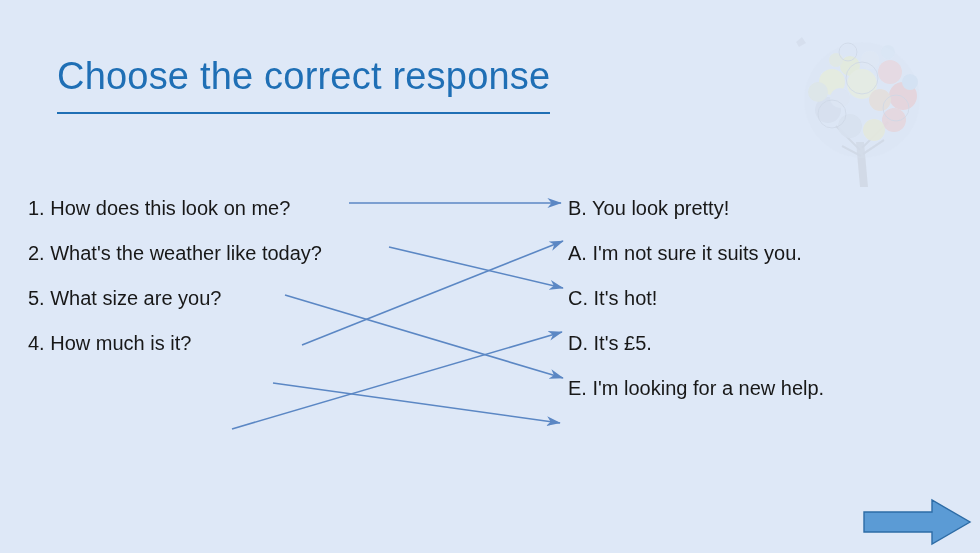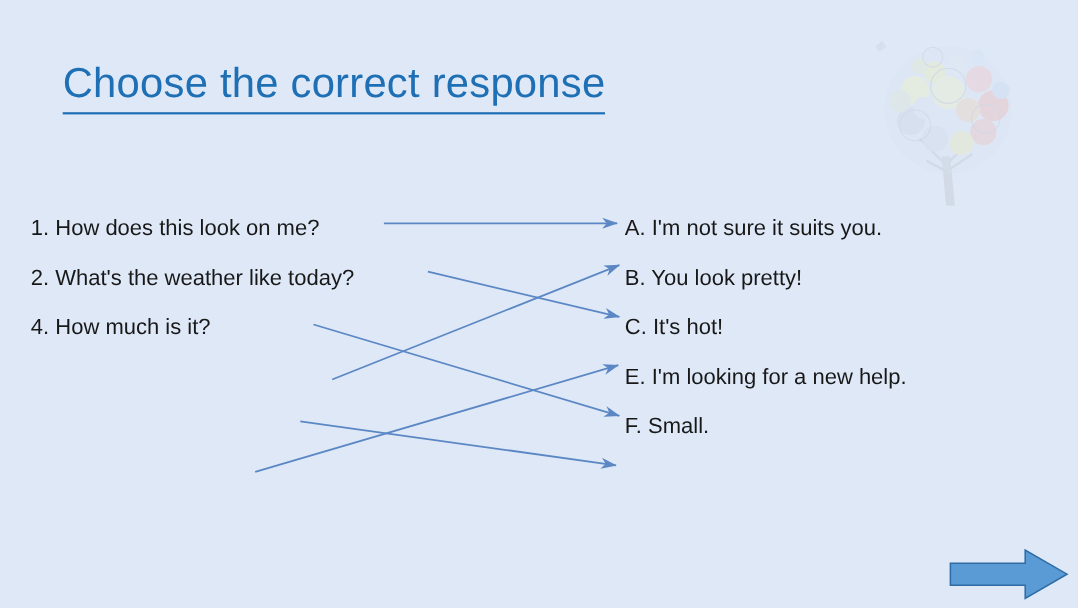--- a/index.html
+++ b/index.html
@@ -38,21 +38,21 @@
     left: 57px;
     top: 55px;
     font-size: 38px;
     color: #1f6fb5;
     letter-spacing: 0.2px;
     white-space: nowrap;
     font-weight: 400;
   }
   .title .title-text {
     border-bottom: 2.5px solid #1f6fb5;
-    padding-bottom: 4px;
+    padding-bottom: 14px;
     display: inline-block;
   }
 
   
   .col {
     position: absolute;
     top: 186px;
   }
   .col-left  { left: 28px;  width: 380px; }
   .col-right { left: 568px; width: 400px; }
@@ -122,29 +122,30 @@
     </g>
   </svg>
 
   <div class="title">
     <span class="title-text">Choose the correct response</span>
   </div>
 
   <div class="col col-left">
     <div class="q-row">1. How does this look on me?</div>
     <div class="q-row">2. What's the weather like today?</div>
+    <div class="q-row">5. What size are you?</div>
     <div class="q-row">4. How much is it?</div>
   </div>
 
   <div class="col col-right">
+    <div class="a-row">B. You look pretty!</div>
     <div class="a-row">A. I'm not sure it suits you.</div>
-    <div class="a-row">B. You look pretty!</div>
     <div class="a-row">C. It's hot!</div>
+    <div class="a-row">D. It's £5.</div>
     <div class="a-row">E. I'm looking for a new help.</div>
-    <div class="a-row">F. Small.</div>
   </div>
 
   <svg class="connectors" viewBox="0 0 980 553" xmlns="http://www.w3.org/2000/svg">
     <defs>
       <marker id="ah" markerWidth="9" markerHeight="7" refX="8.5" refY="3.5" orient="auto" markerUnits="strokeWidth">
         <path d="M0,0.4 L9,3.5 L0,6.6 L2.6,3.5 Z" fill="#5b87c4"></path>
       </marker>
     </defs>
     <g stroke="#5b87c4" stroke-width="1.6" fill="none" marker-end="url(#ah)">
       <line x1="349" y1="203" x2="561" y2="203"></line>

